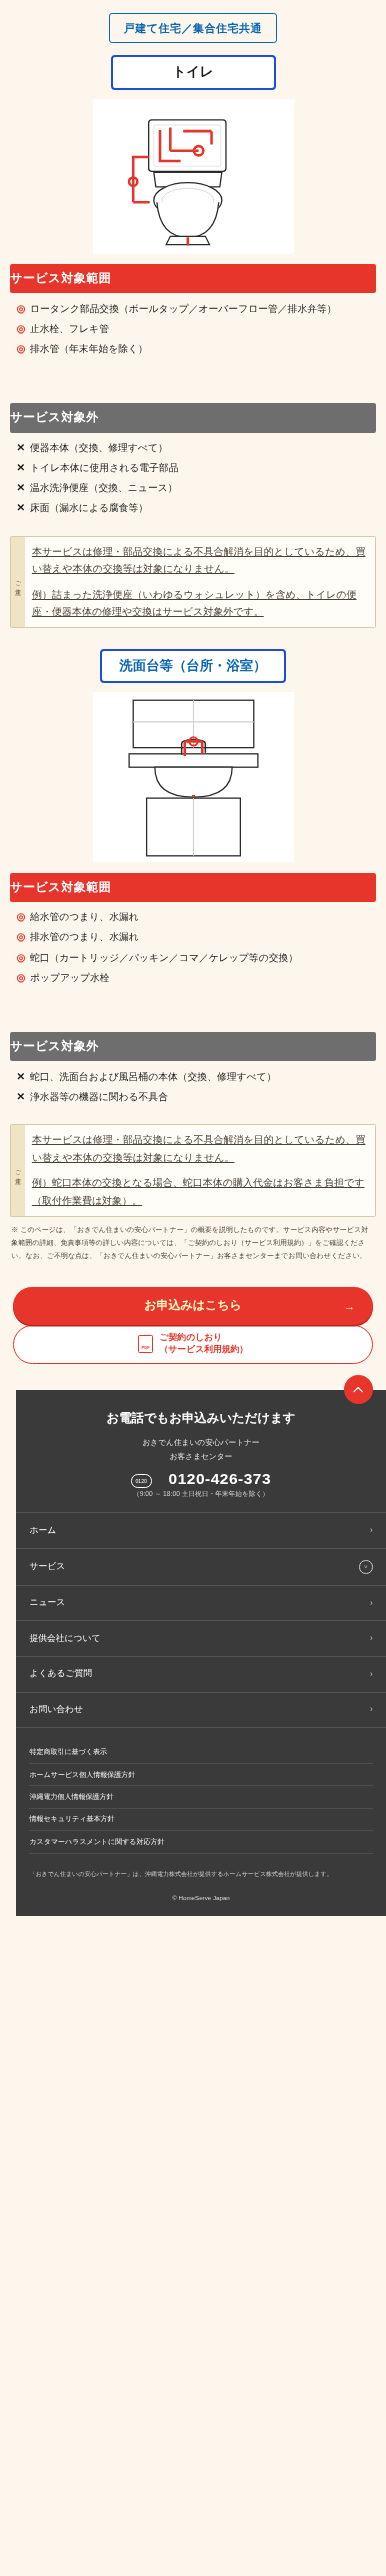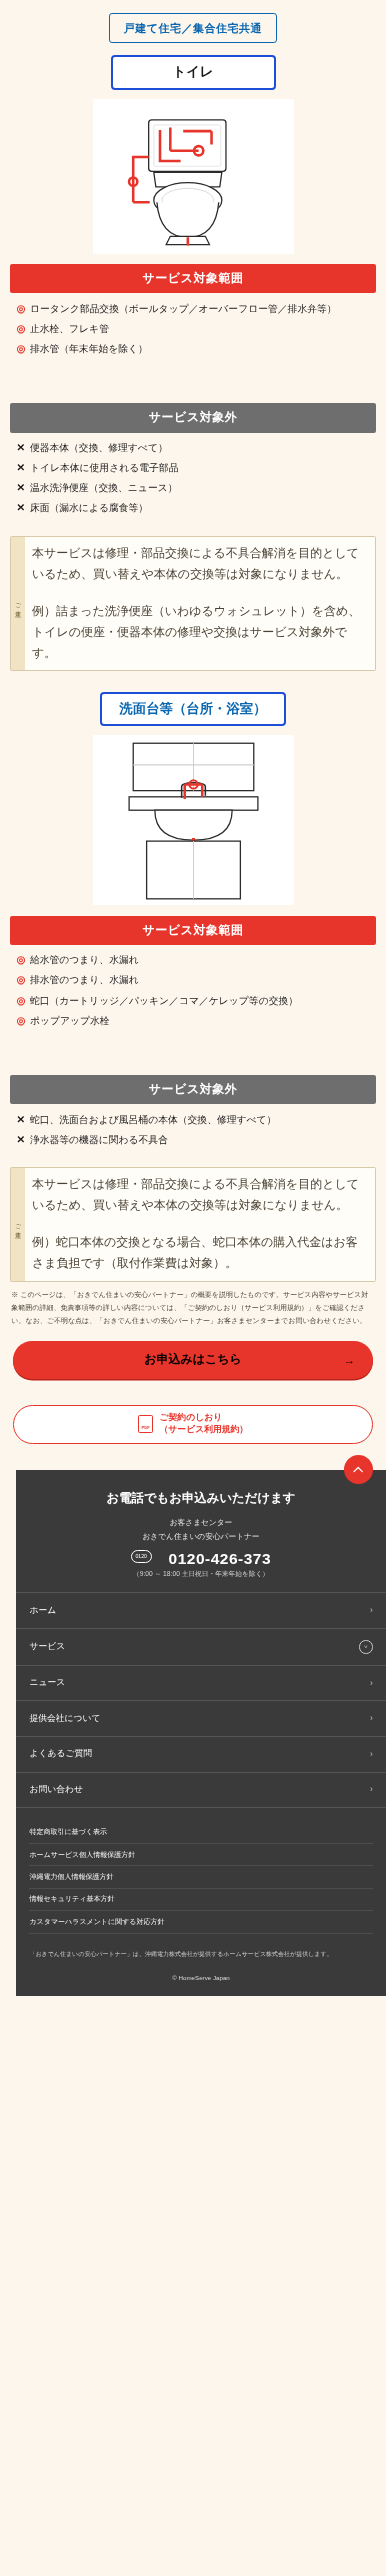--- a/index.html
+++ b/index.html
@@ -47,21 +47,21 @@
     background: #fff;
     border-radius: 2.1px;
     position: relative;
     overflow: hidden;
   }
   .illus.bath { height: 170px; width: 201px; }
 
   
   .band {
     margin: 7.2px 10.3px 0;
-    text-align: center;
+    text-align: left;
     color: #fff;
     font-size: 12px;
     font-weight: bold;
     padding: 6.2px 0;
     border-radius: 2.1px;
     letter-spacing: 0.5px;
   }
   .band.red { background: #e8352b; }
   .band.gray { background: #6e6e6e; margin-top: 32px; }
 
@@ -103,67 +103,69 @@
     background: #f0e4c4;
     color: #6b5a2e;
     font-size: 5.7px;
     writing-mode: vertical-rl;
     text-align: center;
     padding: 5.2px 2.1px;
     letter-spacing: 1px;
   }
   .note-body {
     padding: 6.2px 7.2px;
-    font-size: 12px;
+    font-size: 10px;
     line-height: 1.75;
     color: #4a4236;
-  }
-  .note-body p + p { margin-top: 16px; }
+    text-decoration: underline;
+  }
+  .note-body p + p { margin-top: 8px; }
 
   .disclaimer {
     margin: 7.2px 11.3px 0;
     font-size: 7px;
     line-height: 1.85;
     color: #4a4236;
   }
 
   
   .cta-wrap { padding: 13.4px 13.4px 5.2px; }
   .btn-primary {
     display: flex;
     align-items: center;
     justify-content: center;
     gap: 5.2px;
     width: 100%;
     background: #e8352b;
-    color: #000000;
+    color: #fef9c3;
     font-size: 12px;
     font-weight: bold;
     border: none;
     border-radius: 20.6px;
     padding: 10.3px 0;
     cursor: pointer;
     position: relative;
     box-shadow: 0 1.5px 0 #b9241c;
+    margin-top: 11px;
   }
   .btn-primary .arrow {
     position: absolute; right: 17.5px; font-size: 11.3px;
   }
   .btn-outline {
     display: flex;
     align-items: center;
     justify-content: center;
     gap: 6.2px;
     width: 100%;
     background: #fff;
     color: #e8352b;
     border: 1px solid #e8352b;
     border-radius: 20.6px;
     padding: 6.7px 0;
-    margin-top: 26px;
+    margin-top: 0;
     font-size: 8.8px;
     font-weight: bold;
     line-height: 1.35;
     cursor: pointer;
     text-align: left;
   }
   .pdf-icon {
     width: 15.5px; height: 18.5px;
     border: 1px solid #e8352b;
     border-radius: 1.5px;
@@ -185,21 +187,21 @@
     border-radius: 50%;
     background: #e8352b;
     color: #fff;
     display: flex; align-items: center; justify-content: center;
     font-size: 11.3px;
     cursor: pointer;
   }
   .f-head { text-align: center; padding: 20.6px 10.3px 2.1px; font-size: 12.4px; font-weight: bold; }
   .f-sub { text-align: center; font-size: 7.7px; line-height: 1.7; padding: 7.2px 10.3px 0; color: #e8e8e8; }
   .f-tel {
-    display: flex; align-items: flex-start; justify-content: center;
+    display: flex; align-items: flex-end; justify-content: center;
     gap: 17px; padding: 7.2px 0 2.1px;
   }
   .tel-badge {
     width: 20.6px; height: 13.4px;
     border: 1px solid #fff; border-radius: 6.7px;
     font-size: 5.2px; display: flex; align-items: center; justify-content: center;
   }
   .tel-num { font-size: 15.5px; font-weight: bold; letter-spacing: 0.5px; }
   .f-hours { text-align: center; font-size: 6.7px; color: #d5d5d5; padding-bottom: 13.4px; }
 
@@ -404,22 +406,22 @@
 
   <div class="footer">
     <div class="scroll-top">
       <svg width="10.3" height="7.2" viewBox="0 0 20 14" aria-hidden="true">
           <path d="M2 11 L10 3 L18 11" stroke="#fff" stroke-width="2.5" fill="none" stroke-linecap="round" stroke-linejoin="round"></path>
         </svg>
     </div>
 
     <div class="f-head">お電話でもお申込みいただけます</div>
     <div class="f-sub">
+      <span style="display:block">おきでん住まいの安心パートナー</span>
       <span style="display:block">お客さまセンター</span>
-      <span style="display:block">おきでん住まいの安心パートナー</span>
     </div>
     <div class="f-tel">
       <span class="tel-badge">0120</span>
       <span class="tel-num">0120-426-373</span>
     </div>
     <div class="f-hours">（9:00 ～ 18:00 土日祝日・年末年始を除く）</div>
 
     <nav class="f-nav">
       <a href="#">
         <span>ホーム</span>

